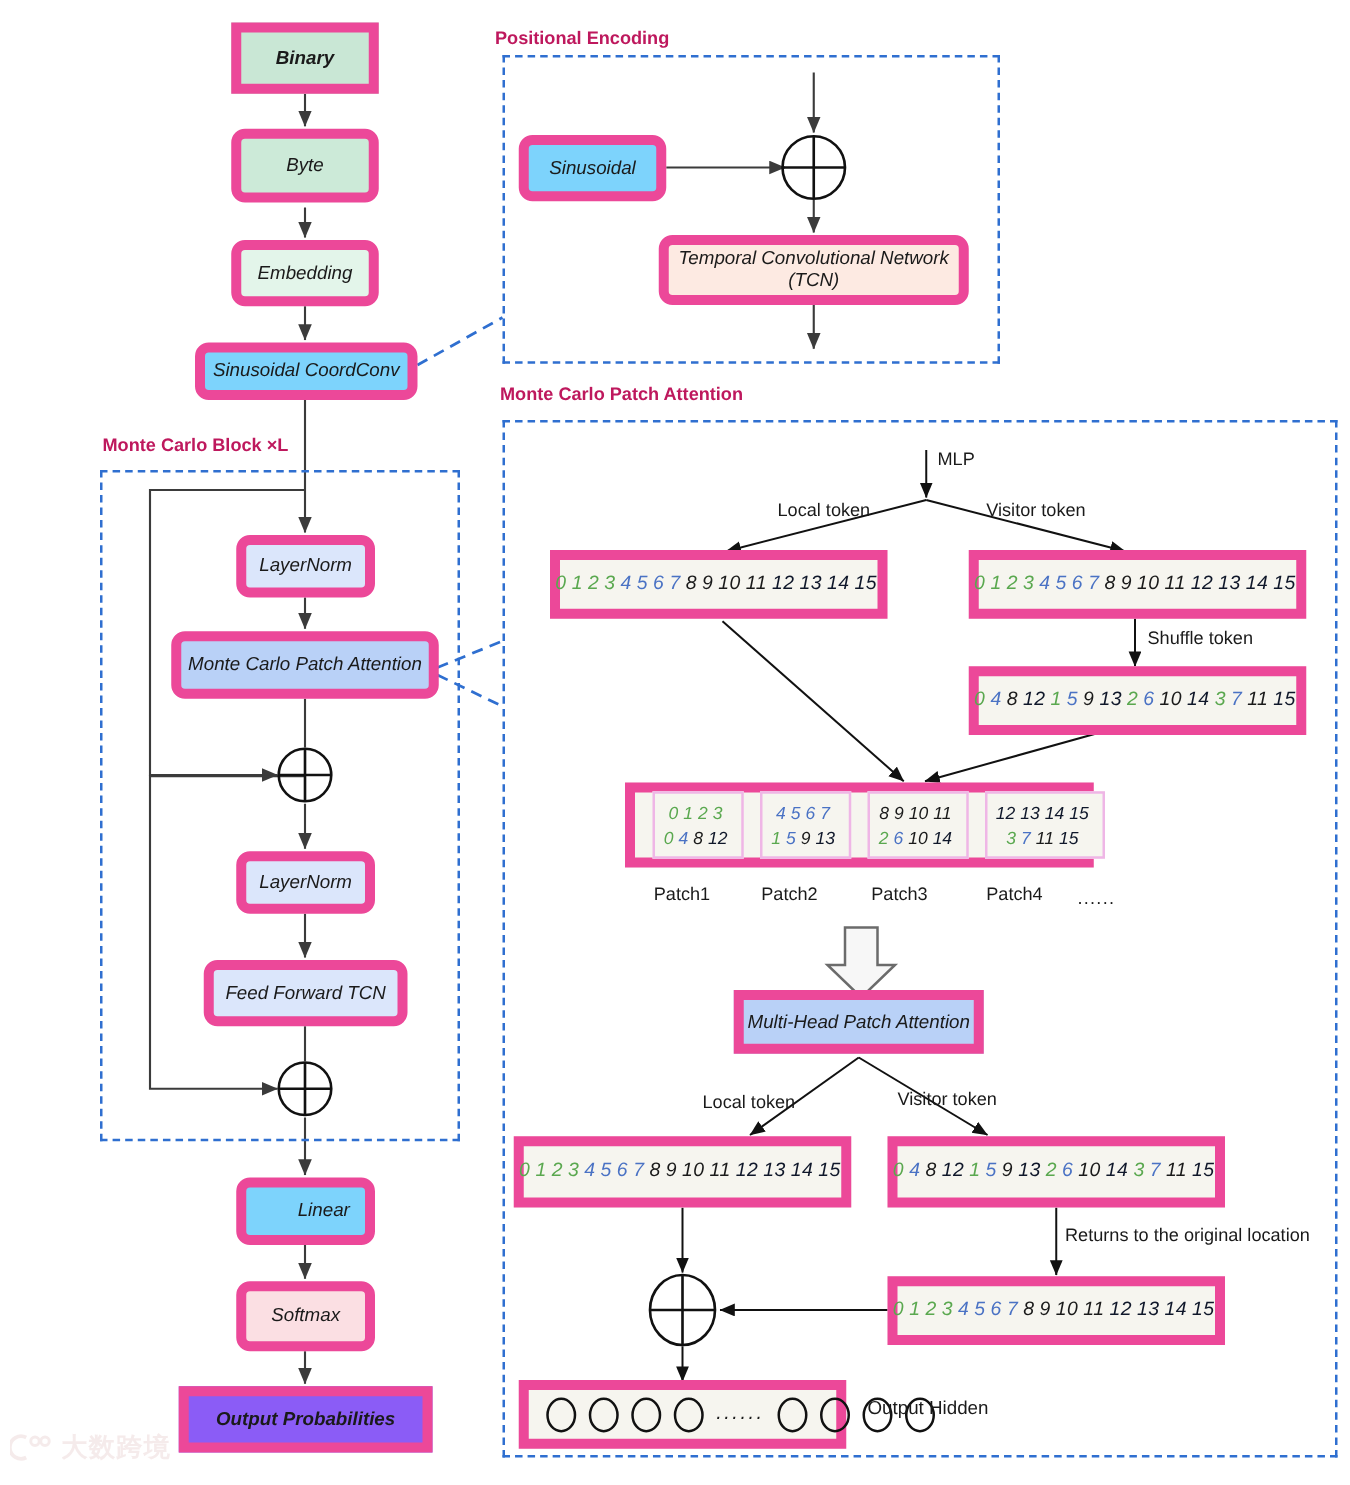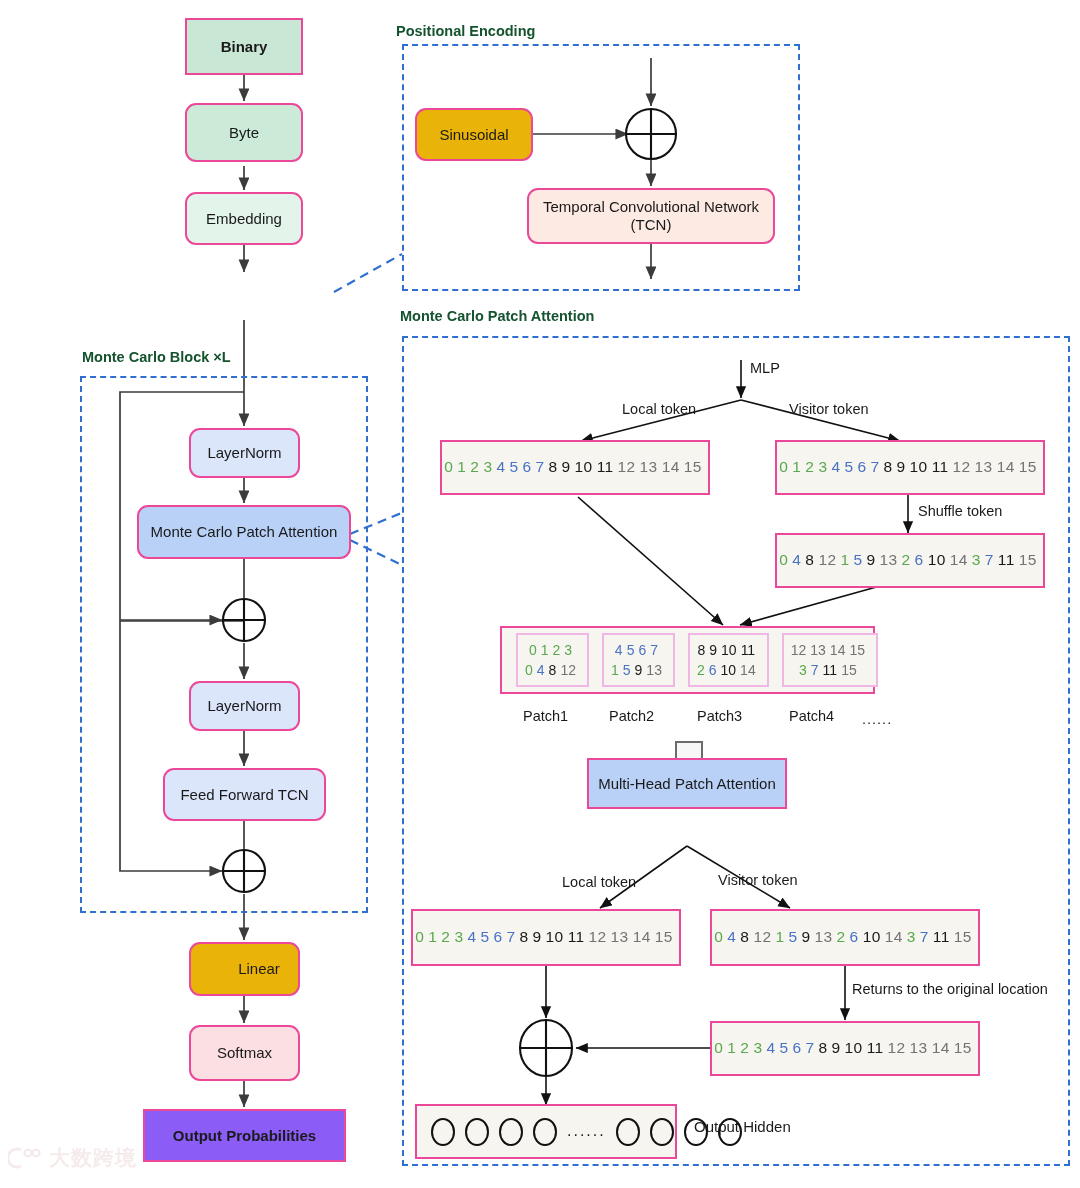--- a/index.html
+++ b/index.html
@@ -1,46 +1,46 @@
 <!DOCTYPE html>
 <html><head>
 <meta charset="utf-8">
 <style>
   html,body{margin:0;padding:0;background:#ffffff;}
   body{width:1080px;height:1188px;position:relative;overflow:hidden;
        font-family:"Liberation Sans","DejaVu Sans",sans-serif;color:#1a1a1a;}
   #stage{position:absolute;left:0;top:0;width:1080px;height:1188px;}
   svg#wires{position:absolute;left:0;top:0;width:1080px;height:1188px;pointer-events:none;}
 
-  .box{position:absolute;box-sizing:border-box;border:2px solid #ec4899;
+  .box{position:absolute;box-sizing:border-box;border:8px solid #ec4899;
        display:flex;align-items:center;justify-content:center;text-align:center;
-       font-size:15px;line-height:1.18;z-index:3;background:#fff;}
+       font-size:15px;line-height:1.18;z-index:3;background:#fff;font-style:italic;}
   .rnd{border-radius:11px;}
   .sq{border-radius:0;}
   .bold{font-weight:bold;}
 
   .green  {background:#c9e7d5;}
   .green2 {background:#ccead8;}
   .mint   {background:#e3f5ea;}
-  .cream  {background:#eab308;}
+  .cream  {background:#7dd3fc;}
   .peach  {background:#fdeae2;}
   .pink   {background:#fbdfe3;}
   .pink2  {background:#8b5cf6;}
   .blue   {background:#dbe6fb;}
   .blue2  {background:#b9d1f7;}
   .tokbox {background:#f6f5ef;}
 
   .grp{position:absolute;box-sizing:border-box;border:2.4px dashed #2f6fd0;z-index:1;}
-  .grplabel{position:absolute;color:#14532d;font-weight:bold;font-size:14.5px;z-index:4;white-space:nowrap;}
+  .grplabel{position:absolute;color:#be185d;font-weight:bold;font-size:14.5px;z-index:4;white-space:nowrap;}
 
   .cap{position:absolute;font-size:14.5px;color:#1a1a1a;z-index:4;white-space:nowrap;}
 
   .toks{position:absolute;z-index:4;white-space:nowrap;font-size:15.5px;letter-spacing:.4px;}
   .toks span{margin-right:4px;}
-  .g{color:#5aa84f;} .b{color:#4a72c4;} .k{color:#1a1a1a;} .r{color:#737373;}
+  .g{color:#5aa84f;} .b{color:#4a72c4;} .k{color:#1a1a1a;} .r{color:#0f172a;}
 
   .patchwrap{position:absolute;z-index:4;display:flex;align-items:flex-end;}
   .patch{box-sizing:border-box;border:2px solid #efb6e6;padding:5px 7px;margin-right:13px;
          font-size:14px;line-height:1.45;background:#f6f5ef;}
   .patch div{white-space:nowrap;}
   .patch div span{margin-right:4px;}
 
   .circles{position:absolute;z-index:4;display:flex;align-items:center;font-size:15px;}
   .circles .o{width:20px;height:24px;border:2.4px solid #111;border-radius:50%;margin-right:10px;}
   .circles .dots{margin-right:10px;letter-spacing:2px;font-size:16px;}
@@ -147,20 +147,21 @@
       <path d="M676,742 L702,742 L702,772 L716,772 L689,798 L662,772 L676,772 Z" fill="#f7f7f7" stroke="#6b6b6b" stroke-width="2"></path>
     </g>
   </svg>
 
   <div class="box sq green bold" style="left:185px;top:18px;width:118px;height:57px;">Binary</div>
 
   <div class="box rnd green2" style="left:185px;top:103px;width:118px;height:59px;">Byte</div>
 
   <div class="box rnd mint" style="left:185px;top:192px;width:118px;height:53px;">Embedding</div>
 
+  <div class="box rnd cream" style="left:156px;top:274px;width:178px;height:46px;">Sinusoidal CoordConv</div>
 
   <div class="box rnd blue" style="left:189px;top:428px;width:111px;height:50px;">LayerNorm</div>
 
   <div class="box rnd blue2" style="left:137px;top:505px;width:214px;height:54px;">Monte Carlo Patch Attention</div>
 
   <div class="box rnd blue" style="left:189px;top:681px;width:111px;height:50px;">LayerNorm</div>
 
   <div class="box rnd blue" style="left:163px;top:768px;width:163px;height:53px;">Feed Forward TCN</div>
 
   <div class="box rnd cream" style="left:189px;top:942px;width:111px;height:54px;padding-left:29px;">Linear</div>
@@ -216,21 +217,21 @@
           <div><span class="g">3</span><span class="b">7</span><span class="k">11</span><span class="r">15</span></div>
         </div>
       </div>
   </div>
   <div class="cap" style="left:523px;top:708px;">Patch1</div>
   <div class="cap" style="left:609px;top:708px;">Patch2</div>
   <div class="cap" style="left:697px;top:708px;">Patch3</div>
   <div class="cap" style="left:789px;top:708px;">Patch4</div>
   <div class="cap" style="left:862px;top:711px;letter-spacing:1px;">......</div>
 
-  <div class="box sq blue2" style="left:587px;top:758px;width:200px;height:51px;">Multi-Head Patch Attention</div>
+  <div class="box sq blue2" style="left:587px;top:792px;width:200px;height:51px;">Multi-Head Patch Attention</div>
 
   <div class="box sq tokbox" style="left:411px;top:909px;width:270px;height:57px;">
     <div class="toks" style="position:static;"><span class="g">0</span><span class="g">1</span><span class="g">2</span><span class="g">3</span><span class="b">4</span><span class="b">5</span><span class="b">6</span><span class="b">7</span><span class="k">8</span><span class="k">9</span><span class="k">10</span><span class="k">11</span><span class="r">12</span><span class="r">13</span><span class="r">14</span><span class="r">15</span></div>
   </div>
 
   <div class="box sq tokbox" style="left:710px;top:909px;width:270px;height:57px;">
     <div class="toks" style="position:static;"><span class="g">0</span><span class="b">4</span><span class="k">8</span><span class="r">12</span><span class="g">1</span><span class="b">5</span><span class="k">9</span><span class="r">13</span><span class="g">2</span><span class="b">6</span><span class="k">10</span><span class="r">14</span><span class="g">3</span><span class="b">7</span><span class="k">11</span><span class="r">15</span></div>
   </div>
 
   <div class="box sq tokbox" style="left:710px;top:1021px;width:270px;height:55px;">

